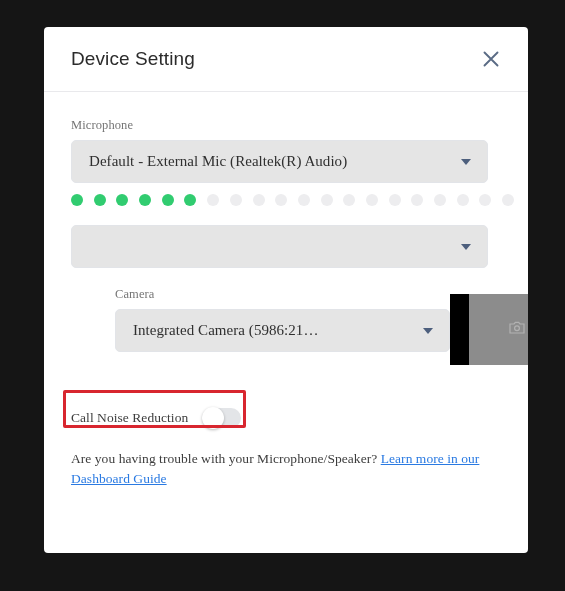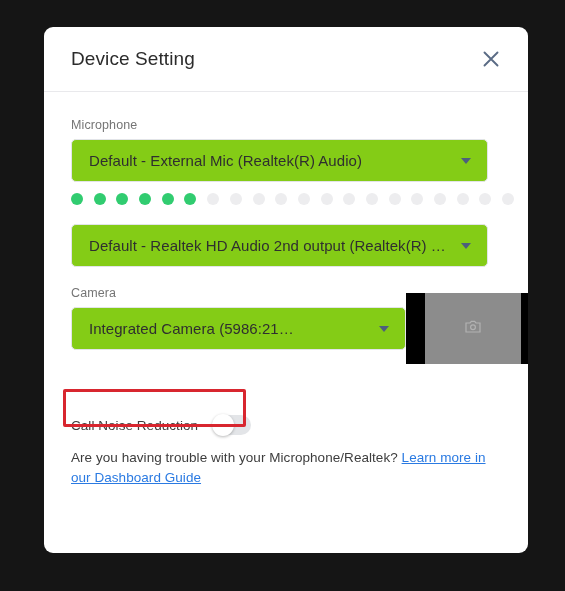--- a/index.html
+++ b/index.html
@@ -16,21 +16,21 @@
   }
 
   
   .modal {
     position: absolute;
     left: 44px;
     top: 27px;
     width: 484px;
     height: 526px;
     background: #ffffff;
-    border-radius: 9px;
+    border-radius: 4px;
     box-sizing: border-box;
     overflow: hidden;
   }
 
   .modal-header {
     height: 65px;
     border-bottom: 1px solid #e9e9ec;
     display: flex;
     align-items: center;
     justify-content: space-between;
@@ -48,36 +48,37 @@
     display: flex;
     align-items: center;
     justify-content: center;
     cursor: pointer;
   }
   .close-btn svg { display: block; }
 
   .modal-body {
     padding: 26px 40px 0 27px;
     box-sizing: border-box;
+    font-family: Liberation Serif, serif;
   }
 
   
   .field-label {
     font-size: 12.5px;
     color: #757575;
     margin-bottom: 7px;
     letter-spacing: .1px;
   }
 
   .select {
     position: relative;
     height: 43px;
     border: 1px solid #e2e4e8;
     border-radius: 5px;
-    background: #84cc16;
+    background: #e5e5e5;
     display: flex;
     align-items: center;
     box-sizing: border-box;
     cursor: pointer;
   }
   .select-value {
     font-size: 15px;
     color: #2f2f2f;
     padding-left: 17px;
     padding-right: 42px;
@@ -122,21 +123,21 @@
   .section-mic { margin-bottom: 0; }
   .section-speaker { margin-top: 19px; }
   .section-camera { margin-top: 19px; }
 
   
   .camera-row {
     display: flex;
     align-items: flex-start;
     justify-content: space-between;
   }
-  .camera-left { flex: none; }
+  .camera-left { flex: none; margin-left: 44px; }
   .camera-preview {
     position: relative;
     width: 135px;
     height: 71px;
     background: #000000;
     flex: none;
     margin-top: 7px;
     overflow: hidden;
   }
   .camera-preview .feed {
@@ -157,21 +158,21 @@
 
   
   .toggle-row-wrap {
     position: relative;
     margin-top: 29px;
     height: 32px;
   }
   .toggle-row {
     position: absolute;
     left: 0;
-    top: 16px;
+    top: 8px;
     display: flex;
     align-items: center;
     height: 32px;
   }
   .toggle-label {
     font-size: 13.5px;
     color: #3d3d3d;
     margin-right: 14px;
     letter-spacing: .05px;
   }
@@ -261,21 +262,20 @@
           <span class="meter-dot"></span>
           <span class="meter-dot"></span>
           <span class="meter-dot"></span>
           <span class="meter-dot"></span>
           <span class="meter-dot"></span>
         </div>
     </div>
 
     <div class="section-speaker">
       <div class="select select-full">
-        <div class="select-value">Default - Realtek HD Audio 2nd output (Realtek(R) …</div>
         <span class="caret"></span>
       </div>
     </div>
 
     <div class="section-camera camera-row">
       <div class="camera-left">
         <div class="field-label">Camera</div>
         <div class="select select-camera">
           <div class="select-value">Integrated Camera (5986:21…</div>
           <span class="caret"></span>
@@ -297,17 +297,17 @@
       <div class="toggle-row">
         <span class="toggle-label">Call Noise Reduction</span>
         <span class="toggle">
           <span class="knob"></span>
         </span>
       </div>
       <div class="annot-box"></div>
     </div>
 
     <div class="footer-help">
-      <span>Are you having trouble with your Microphone/Realtek? </span><a>Learn more in our Dashboard Guide</a>
+      <span>Are you having trouble with your Microphone/Speaker? </span><a>Learn more in our Dashboard Guide</a>
     </div>
 
   </div>
 </div>
 
 </body></html>

